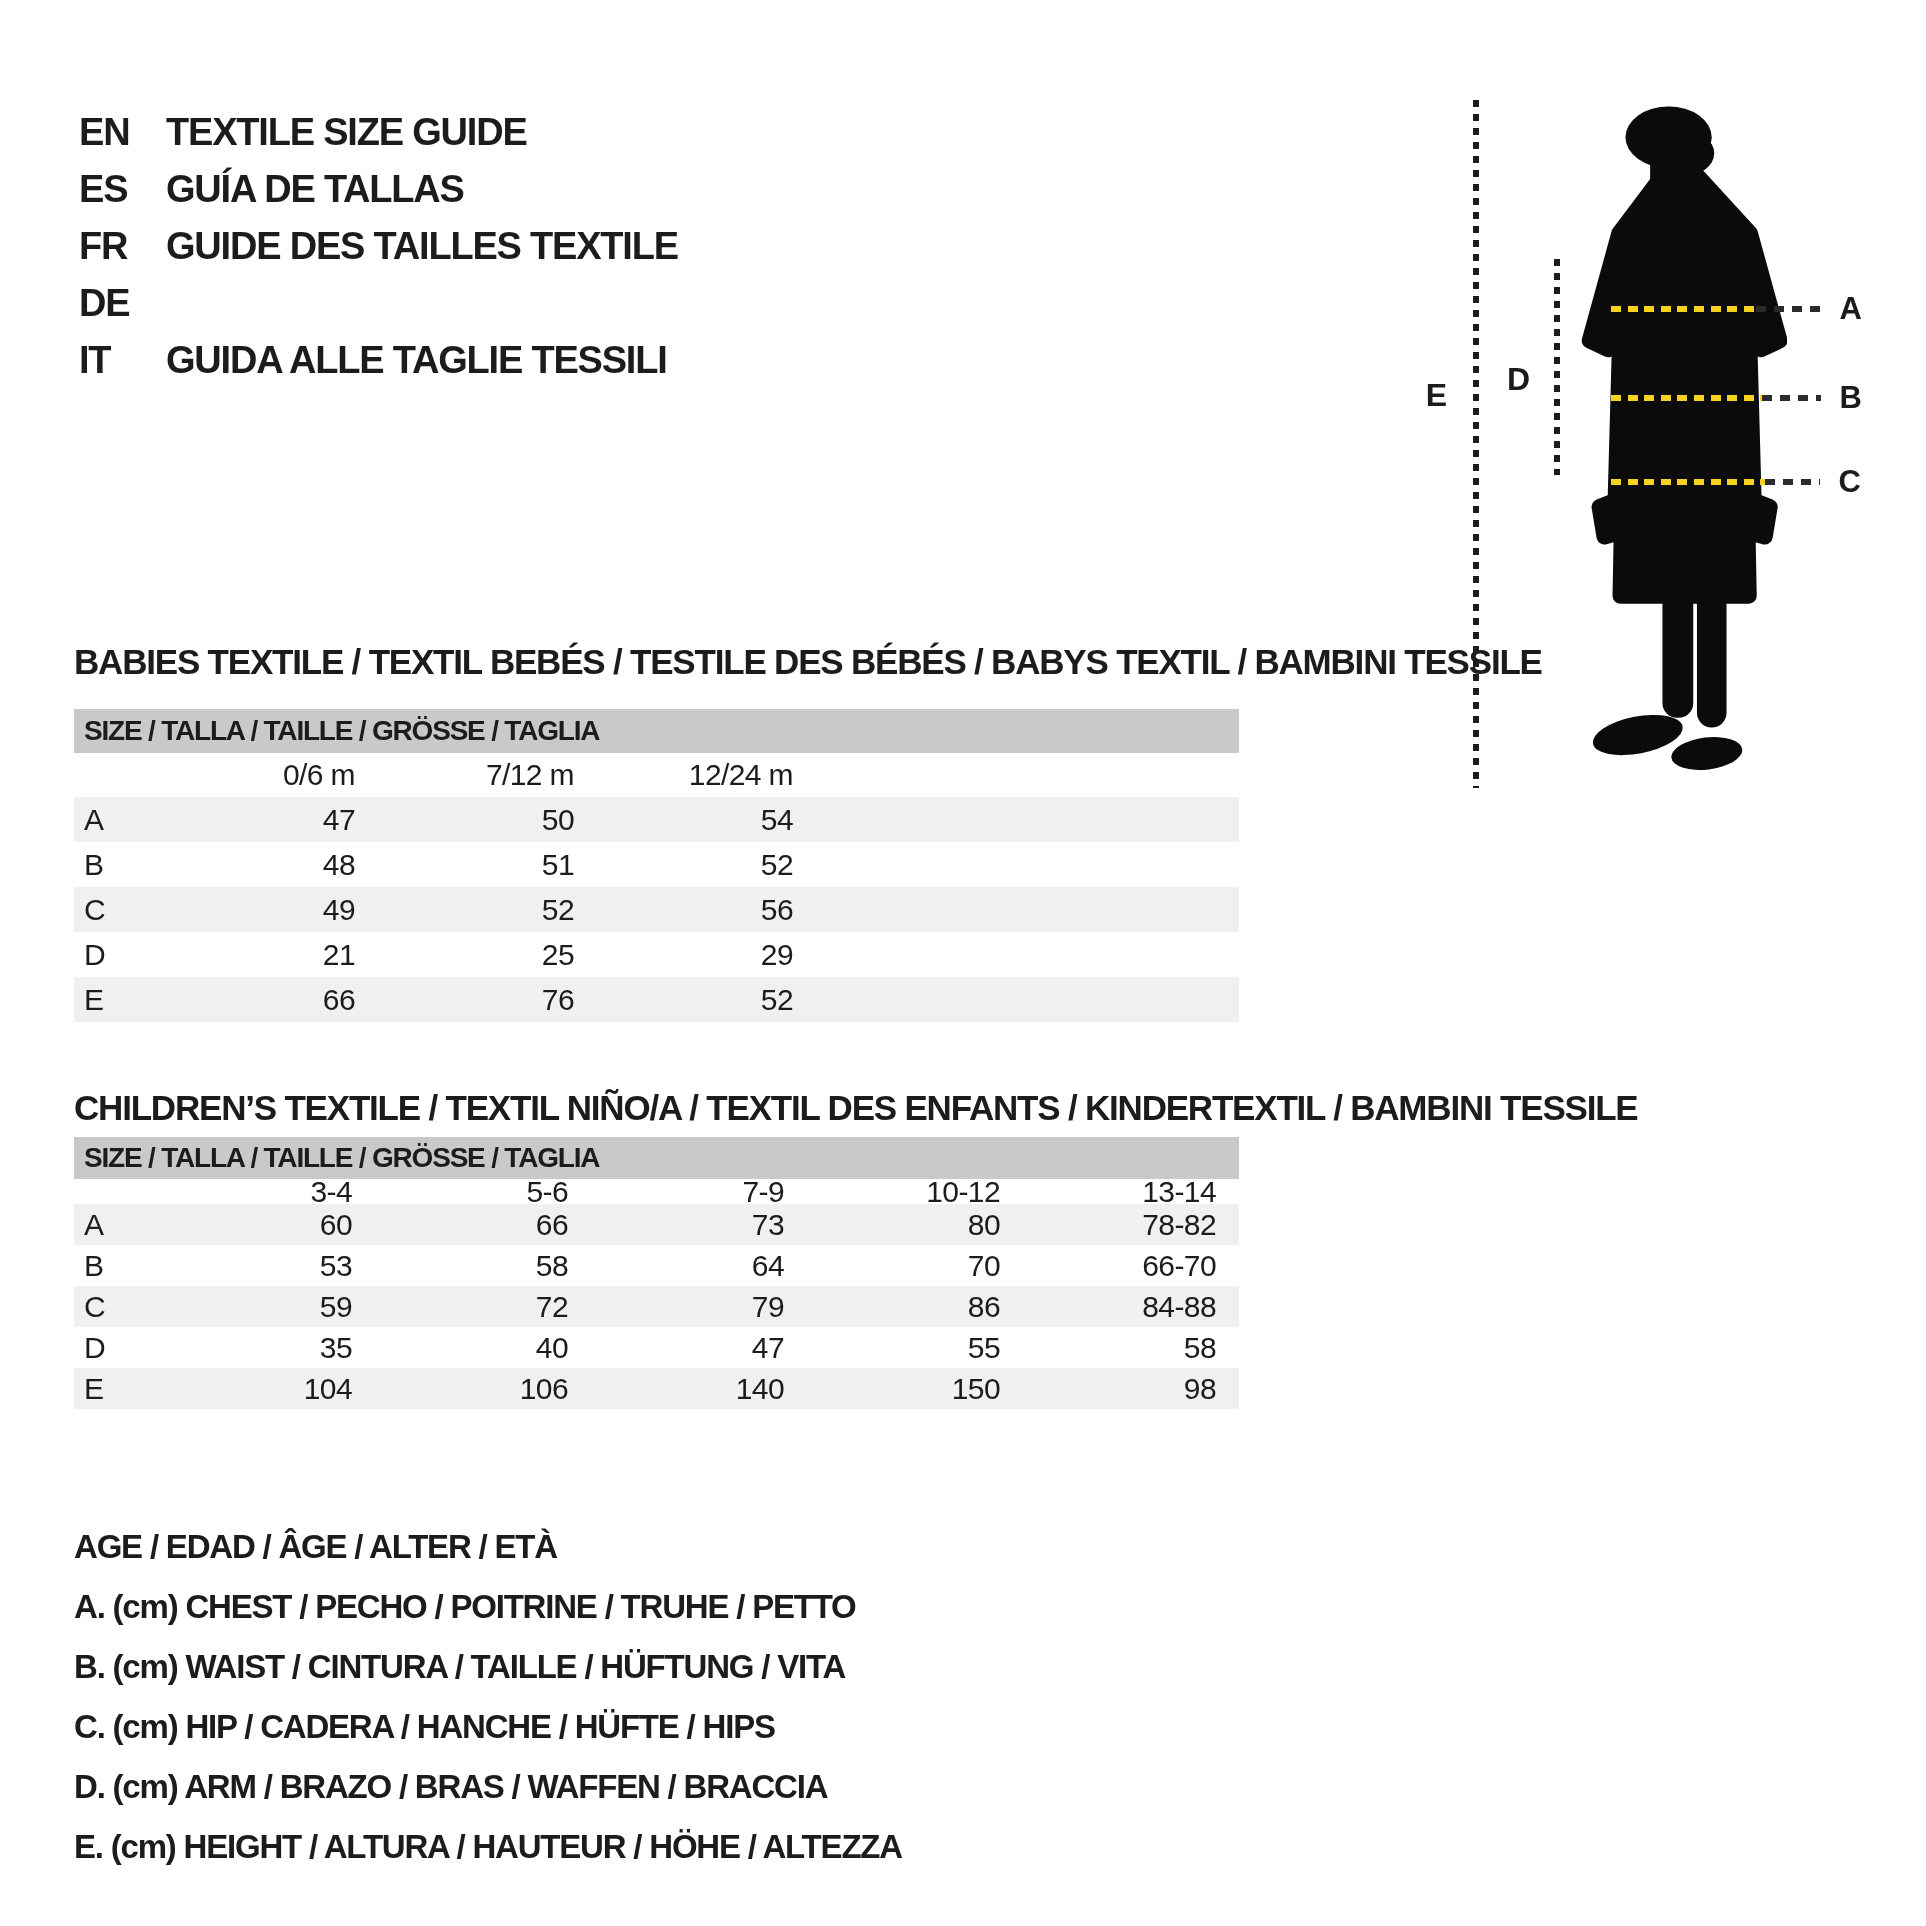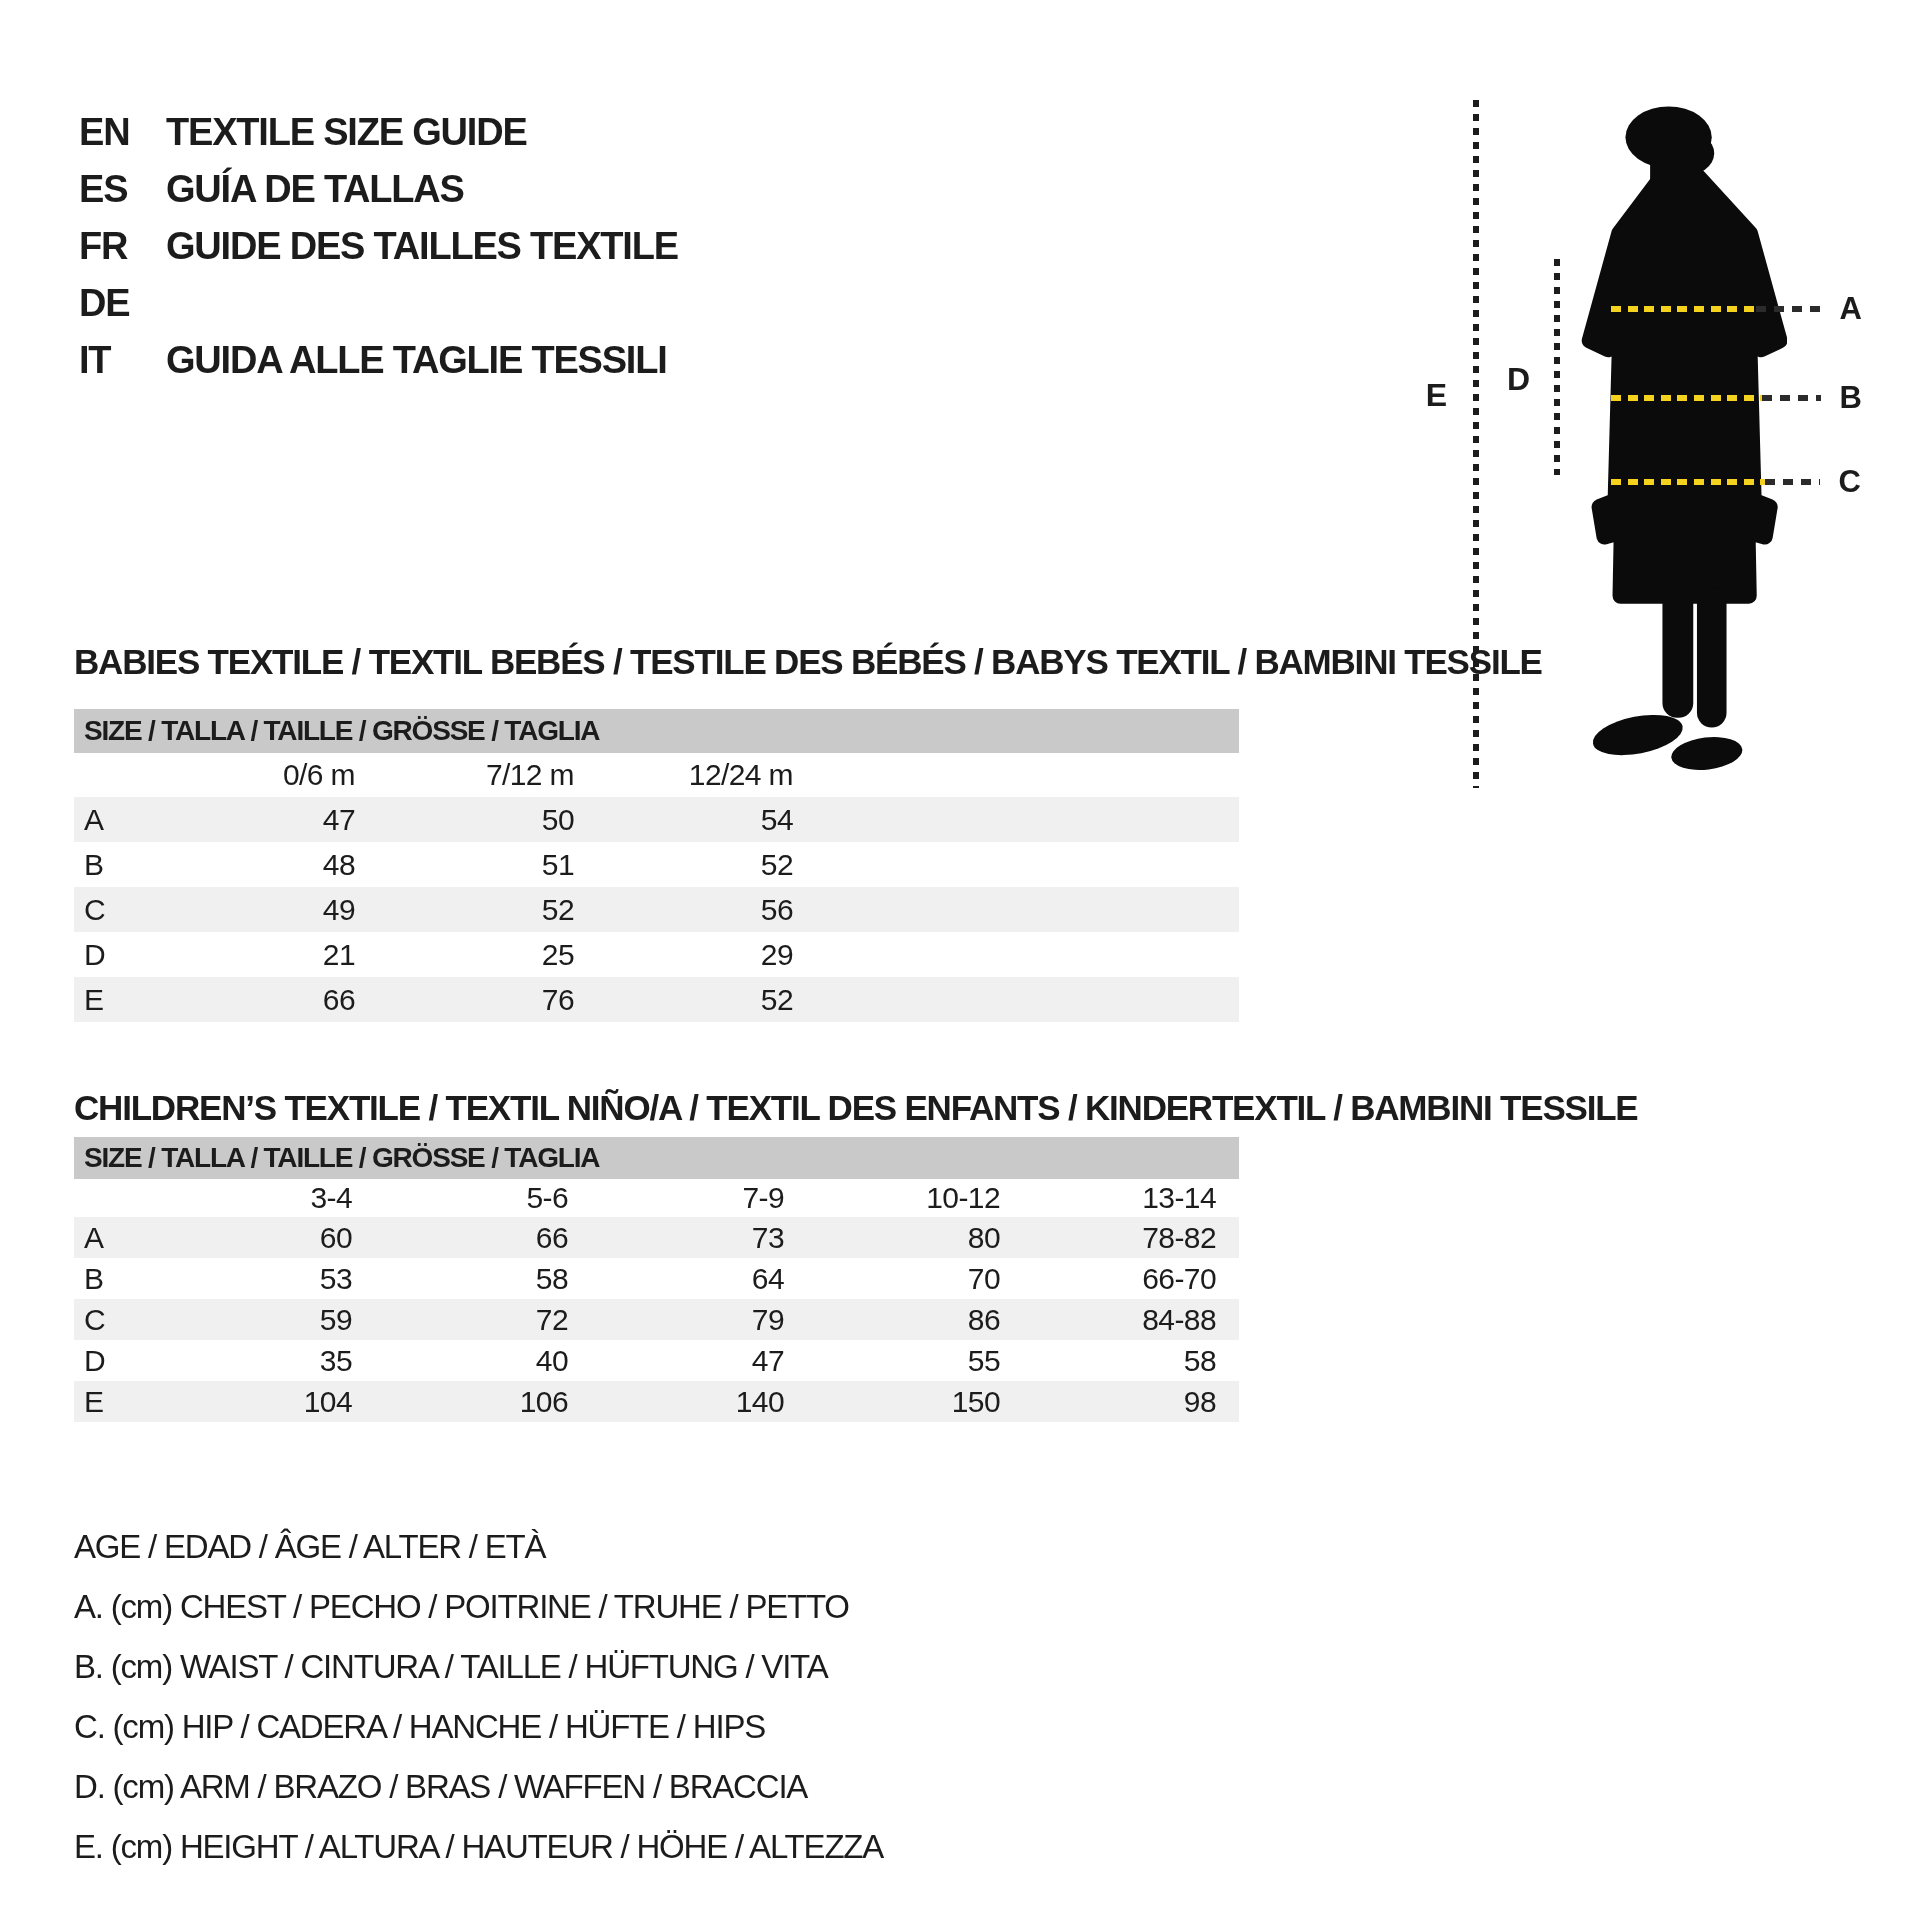--- a/index.html
+++ b/index.html
@@ -34,30 +34,30 @@
   
   .tbl{position:absolute;left:74px;width:1165px;}
   .t-babies{top:709px;}
   .t-children{top:1137px;}
   .tbl-bar{background:#c9c9c9;font-size:28px;font-weight:700;letter-spacing:-1.2px;display:flex;align-items:center;padding-left:10px;box-sizing:border-box;}
   .t-babies .tbl-bar{height:44px;}
   .t-children .tbl-bar{height:42px;}
   .tbl-cols,.tbl-row{display:flex;align-items:center;}
   .t-babies .tbl-cols{height:44px;}
   .t-babies .tbl-row{height:45px;}
-  .t-children .tbl-cols{height:38px;}
+  .t-children .tbl-cols{height:25px;}
   .t-children .tbl-row{height:41px;}
   .cell{font-size:30px;font-weight:500;letter-spacing:-0.6px;text-align:right;}
   .t-babies .cell{width:219px;}
   .t-children .cell{width:216px;}
   .cell.letter{width:62px;text-align:left;padding-left:10px;box-sizing:border-box;}
   .striped{background:#f0f0f0;}
   
   .legend{position:absolute;left:74px;top:1517px;}
-  .legend-row{font-size:33px;font-weight:400;letter-spacing:-1.2px;line-height:60px;white-space:nowrap;}
+  .legend-row{font-size:33px;font-weight:700;letter-spacing:-1.2px;line-height:60px;white-space:nowrap;}
 </style>
 </head>
 <body>
 
 <div class="canvas">
 
   <div class="langs">
     <div class="lang-row">
       <span class="lang-code">EN</span>
       <span class="lang-title">TEXTILE SIZE GUIDE</span>

